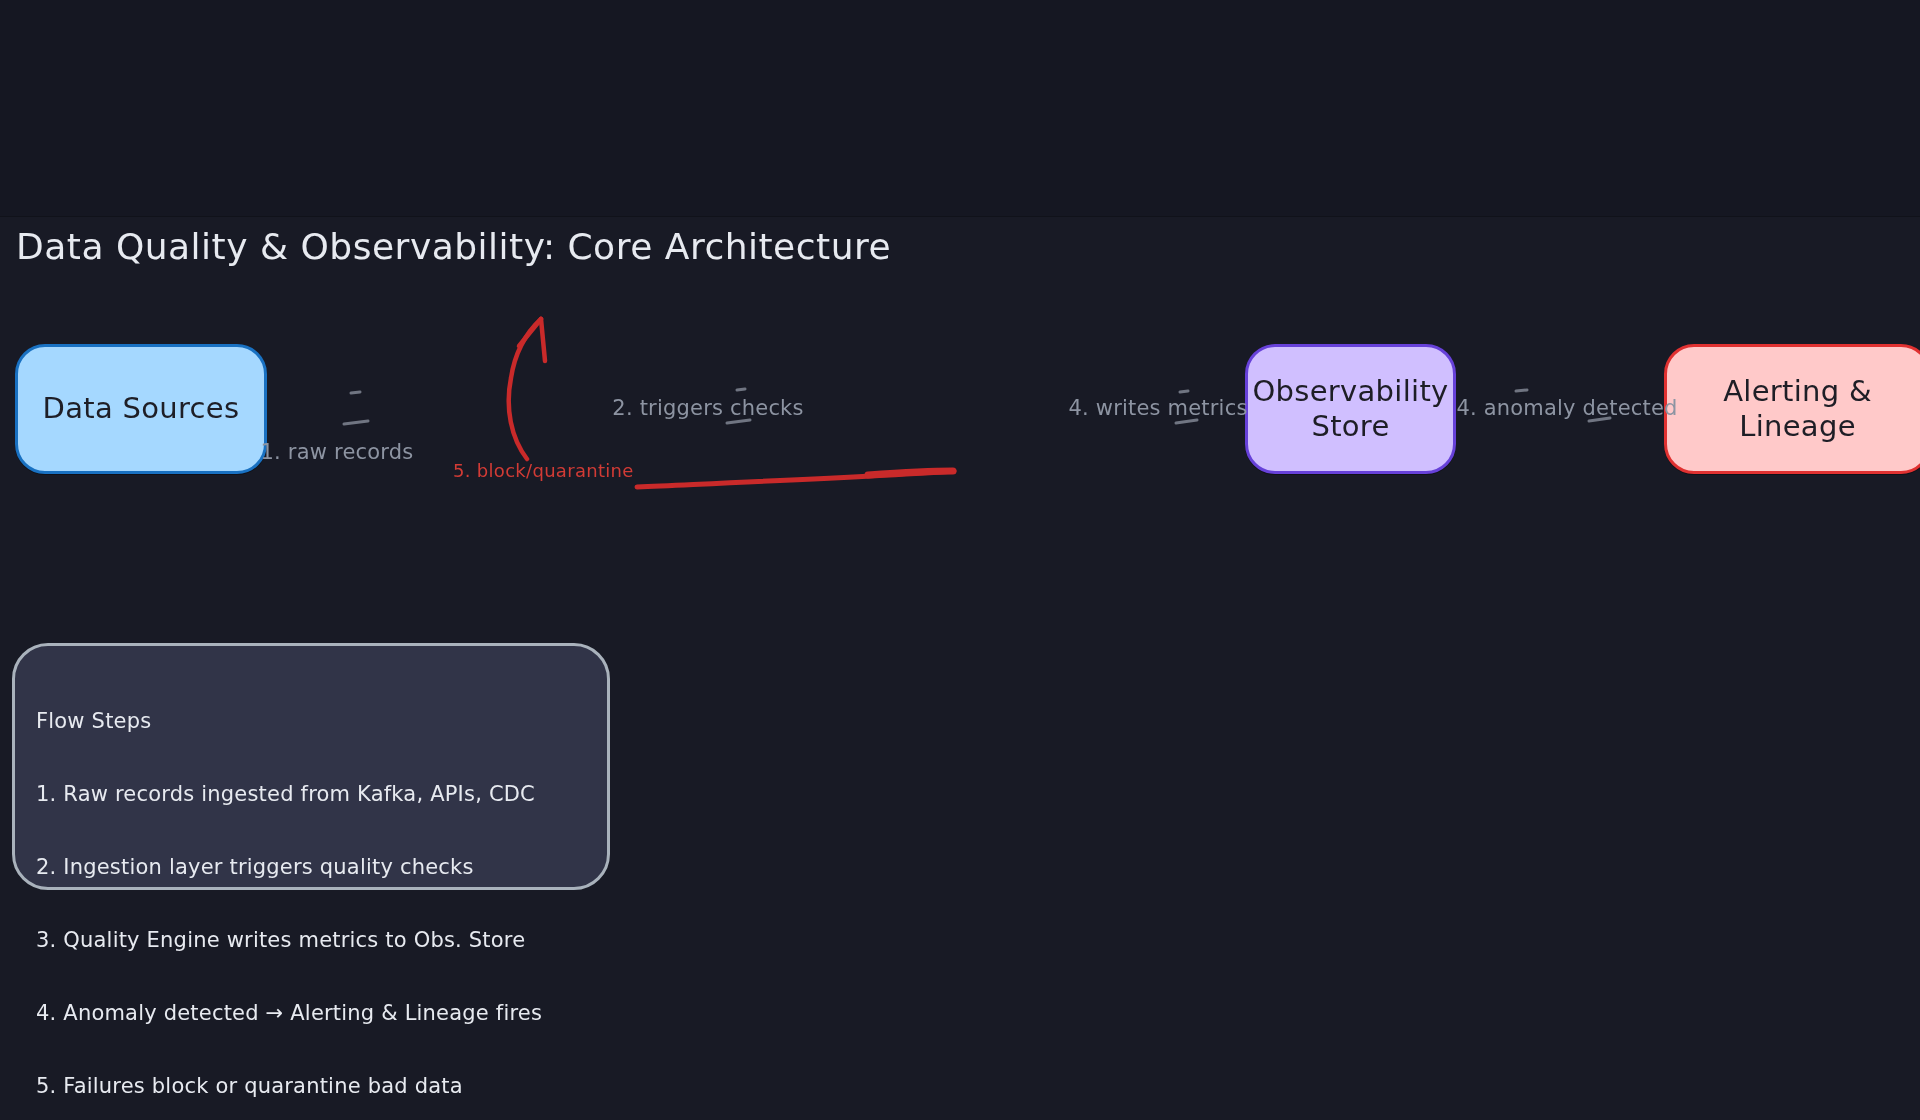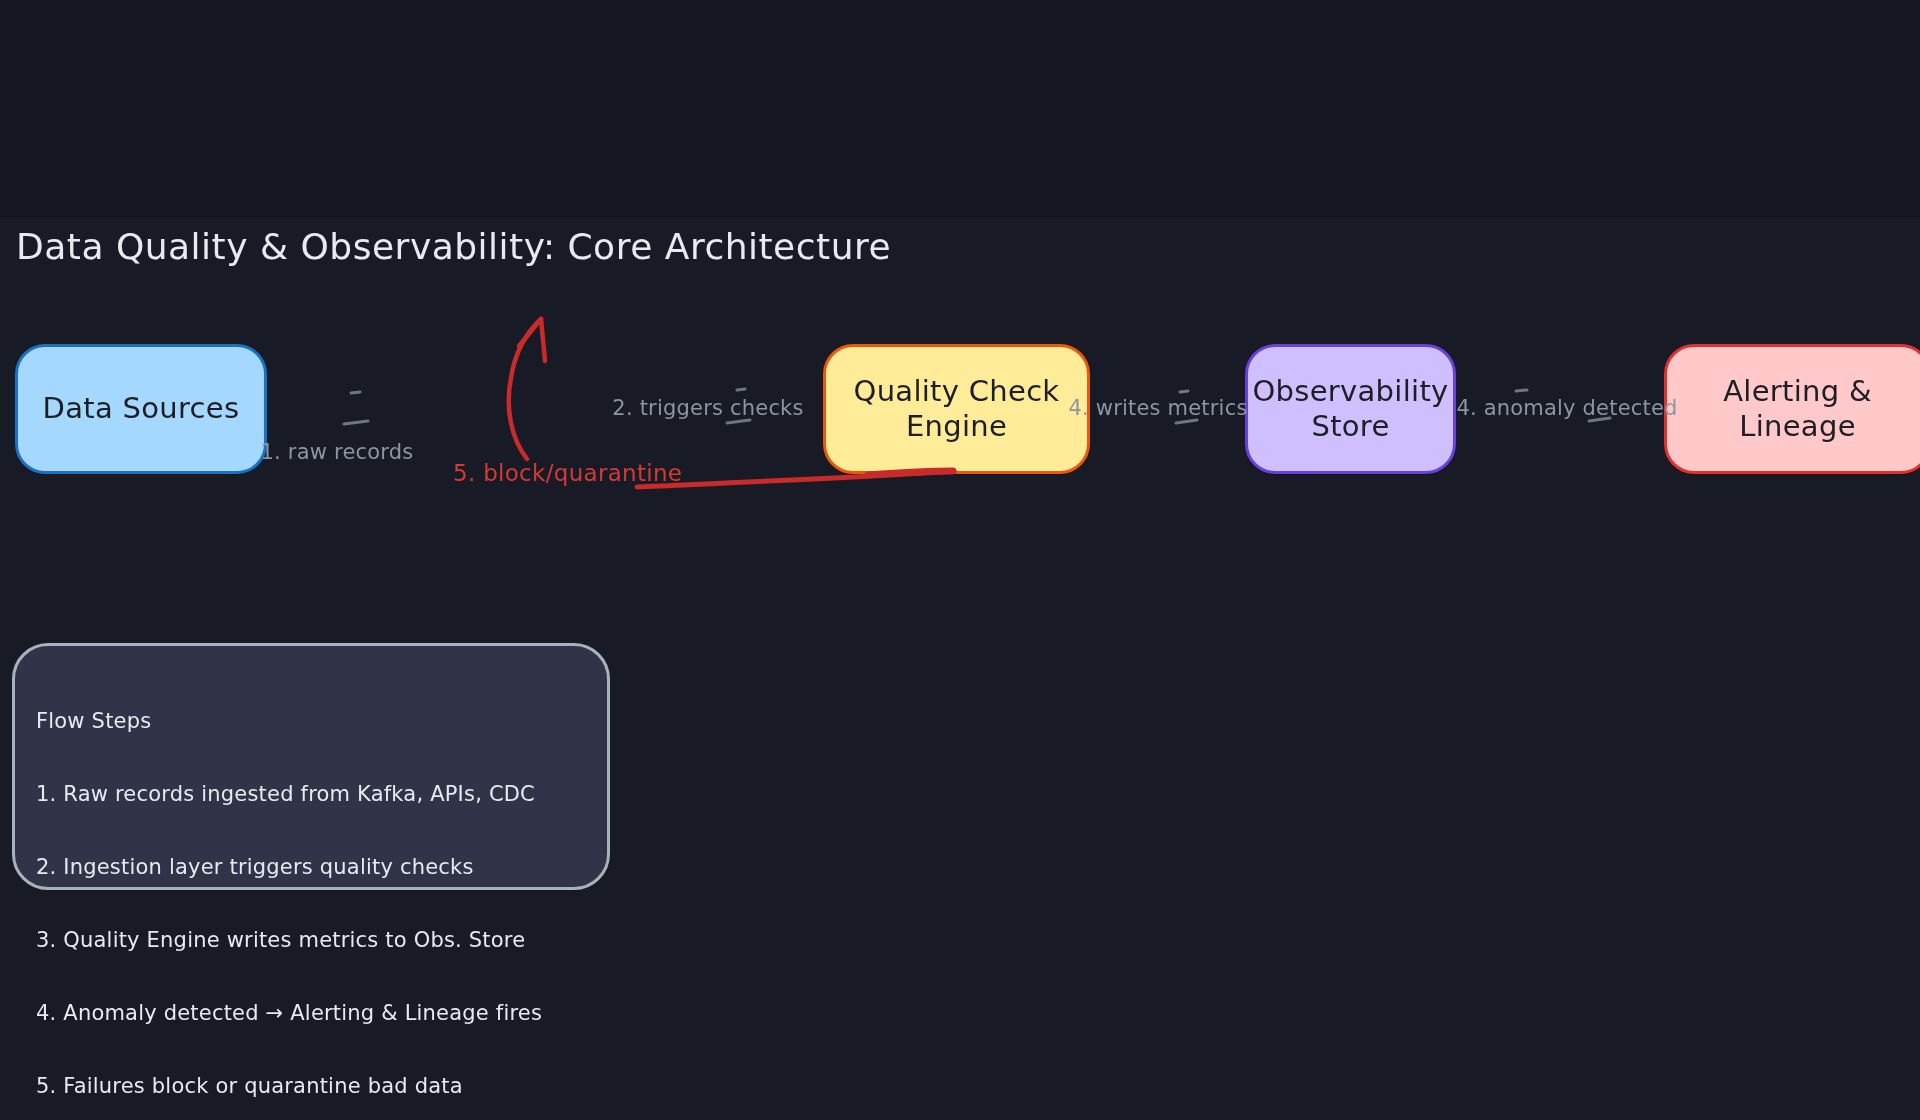--- a/index.html
+++ b/index.html
@@ -54,21 +54,21 @@
   .e3{left:1158px;}
   .e4{left:1567px;}
   .annot-svg{
     position:absolute;left:0;top:0;width:1920px;height:1120px;
     z-index:6;pointer-events:none;
   }
   .annot-svg .red{stroke:var(--annot-red,#c92a2a);fill:none;stroke-linecap:round;stroke-linejoin:round;}
   .annot-svg .dash{stroke:var(--edge-text,#8d94a2);fill:none;stroke-linecap:round;opacity:.75;}
   .quarantine-label{
     position:absolute;left:453px;top:460px;
-    font-size:23px;letter-spacing:.3px;white-space:nowrap;
+    font-size:18px;letter-spacing:.3px;white-space:nowrap;
     color:var(--annot-red-text,#d23b35);
     z-index:7;
   }
   .note{
     position:absolute;left:12px;top:643px;width:598px;height:247px;
     box-sizing:border-box;
     background:var(--note-fill,#313448);
     border:3px solid var(--note-border,#a9b2bc);
     border-radius:36px;
     padding:15px 20px 0 21px;
@@ -85,24 +85,20 @@
 <body>
 
 <div class="canvas" style="--bg: #151722; --bg-lower: #181a25; --title-color: #e7eaf0; --node-text: #1e1e26; --edge-text: #8d94a2; --annot-red: #c92a2a; --annot-red-text: #d23b35; --note-fill: #313448; --note-border: #a9b2bc; --note-text: #e7eaf0;">
 
   <div class="frame-lower"></div>
 
   <h1 class="title">Data Quality &amp; Observability: Core Architecture</h1>
 
   <div class="node n1" style="--fill: #a5d8ff; --stroke: #1971c2;">
     <span class="node-label">Data Sources</span>
-  </div>
-  <div class="node n3" style="--fill: #ffec99; --stroke: #e8590c;">
-    <span class="node-label">Quality Check
-Engine</span>
   </div>
   <div class="node n4" style="--fill: #d0bfff; --stroke: #6741d9;">
     <span class="node-label">Observability
 Store</span>
   </div>
   <div class="node n5" style="--fill: #ffc9c9; --stroke: #e03131;">
     <span class="node-label">Alerting &amp;
 Lineage</span>
   </div>
 

